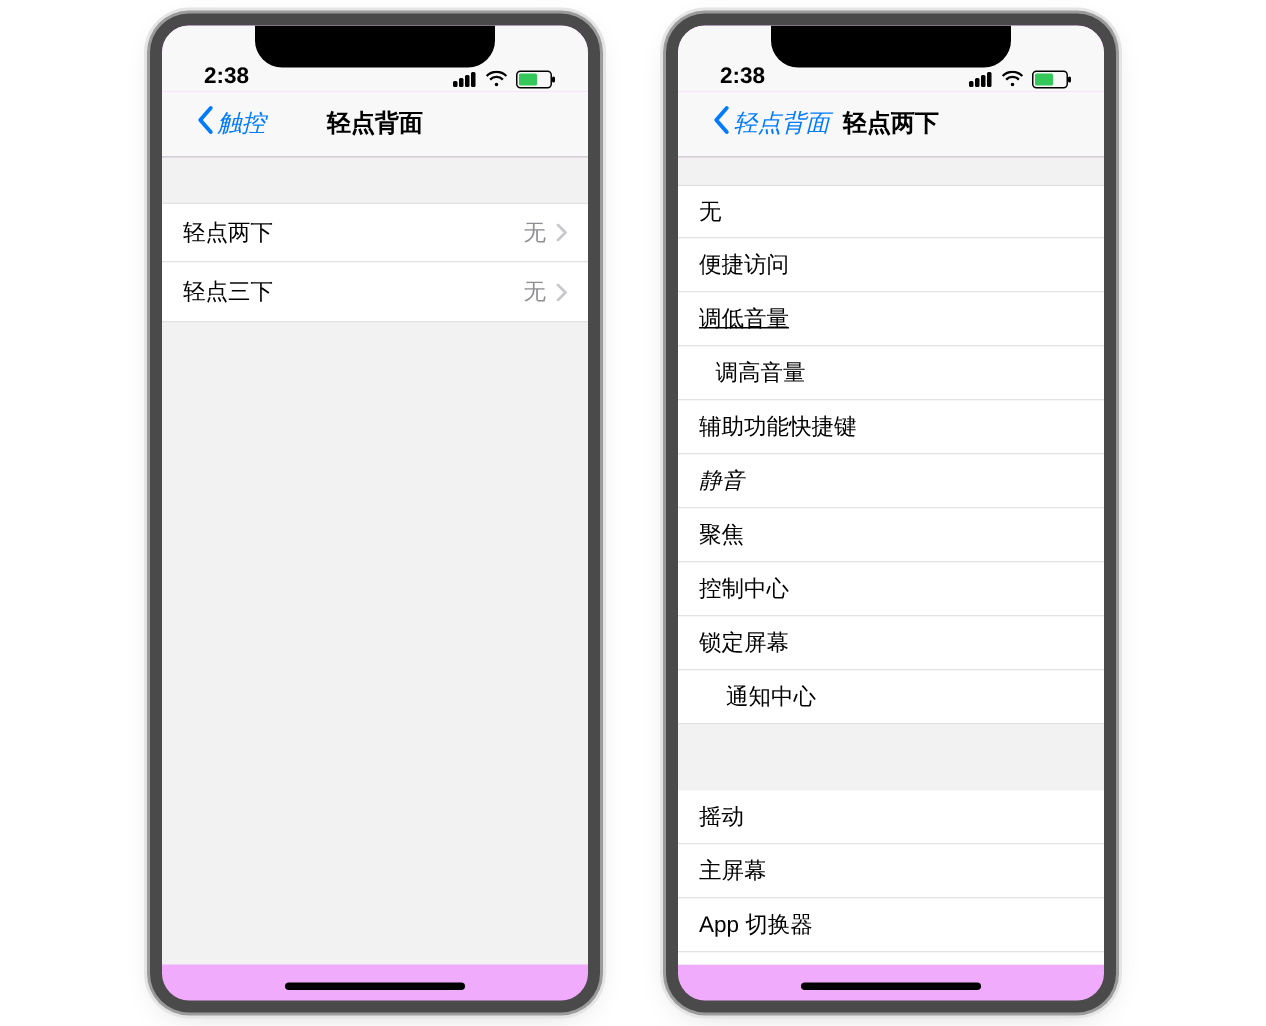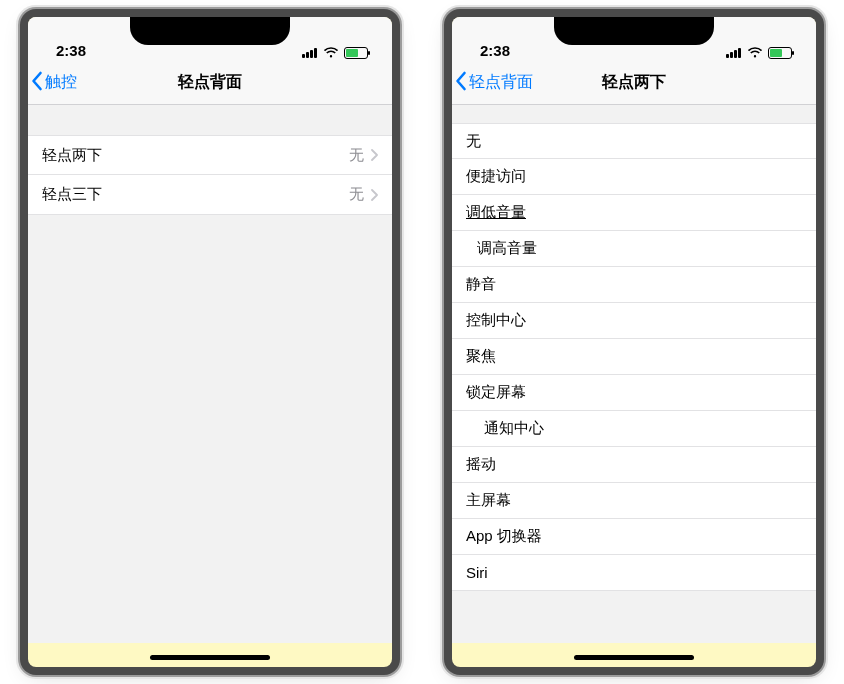--- a/index.html
+++ b/index.html
@@ -7,24 +7,24 @@
     background: #ffffff;
     font-family: -apple-system, "Helvetica Neue", Arial, sans-serif;
     width: 844px;
     height: 684px;
     display: flex;
     gap: 60px;
     justify-content: center;
     align-items: center;
   }
   .phone {
-    width: 364px;
+    width: 284px;
     height: 650px;
-    background: #fef9c3;
-    border-radius: 8px;
+    background: #f0abfc;
+    border-radius: 18px;
     box-shadow:
       0 0 0 8px #4a4a4a,
       0 0 0 10px #9b9b9b,
       0 0 0 12px #e5e5e5,
       0 6px 24px rgba(0,0,0,.2);
     position: relative;
     overflow: hidden;
   }
 
   .notch {
@@ -61,23 +61,23 @@
 
   .navbar {
     height: 44px;
     background: #f8f8f8;
     border-bottom: 1px solid #d1d1d4;
     display: flex;
     align-items: center;
     position: relative;
   }
   .navbar .back {
-    position:absolute; left:2px;
+    position:absolute; left:22px;
     display:flex; align-items:center;
-    color:#007aff; font-size:16px;
+    color:#007aff; font-size:16px;font-style:italic;
   }
   .navbar .back svg{ width:13px; height:20px; margin-right:2px;}
   .navbar .title {
     flex:1; text-align:center;
     font-size:16px; font-weight:600; color:#000;
   }
 
   .content {
     height: calc(100% - 44px - 44px - 24px);
     overflow-y: hidden;
@@ -205,35 +205,38 @@
         <div class="row" style="height: 36px;">
           <span>便捷访问</span>
         </div>
         <div class="row" style="height: 36px; text-decoration: underline;">
           <span>调低音量</span>
         </div>
         <div class="row" style="height: 36px; padding-left: 25px;">
           <span>调高音量</span>
         </div>
         <div class="row" style="height: 36px;">
+          <span>辅助功能快捷键</span>
+        </div>
+        <div class="row" style="height: 36px; font-style: italic;">
           <span>静音</span>
         </div>
         <div class="row" style="height: 36px;">
+          <span>聚焦</span>
+        </div>
+        <div class="row" style="height: 36px;">
           <span>控制中心</span>
-        </div>
-        <div class="row" style="height: 36px;">
-          <span>聚焦</span>
         </div>
         <div class="row" style="height: 36px; text-align: center;">
           <span>锁定屏幕</span>
         </div>
         <div class="row" style="height: 36px; padding-left: 32px;">
           <span>通知中心</span>
         </div>
-        <div class="row" style="height: 36px;">
+        <div class="row" style="height: 36px; margin-top: 44px;">
           <span>摇动</span>
         </div>
         <div class="row" style="height: 36px;">
           <span>主屏幕</span>
         </div>
         <div class="row" style="height: 36px; text-align: right;">
           <span>App 切换器</span>
         </div>
         <div class="row" style="height: 36px;">
           <span>Siri</span>

